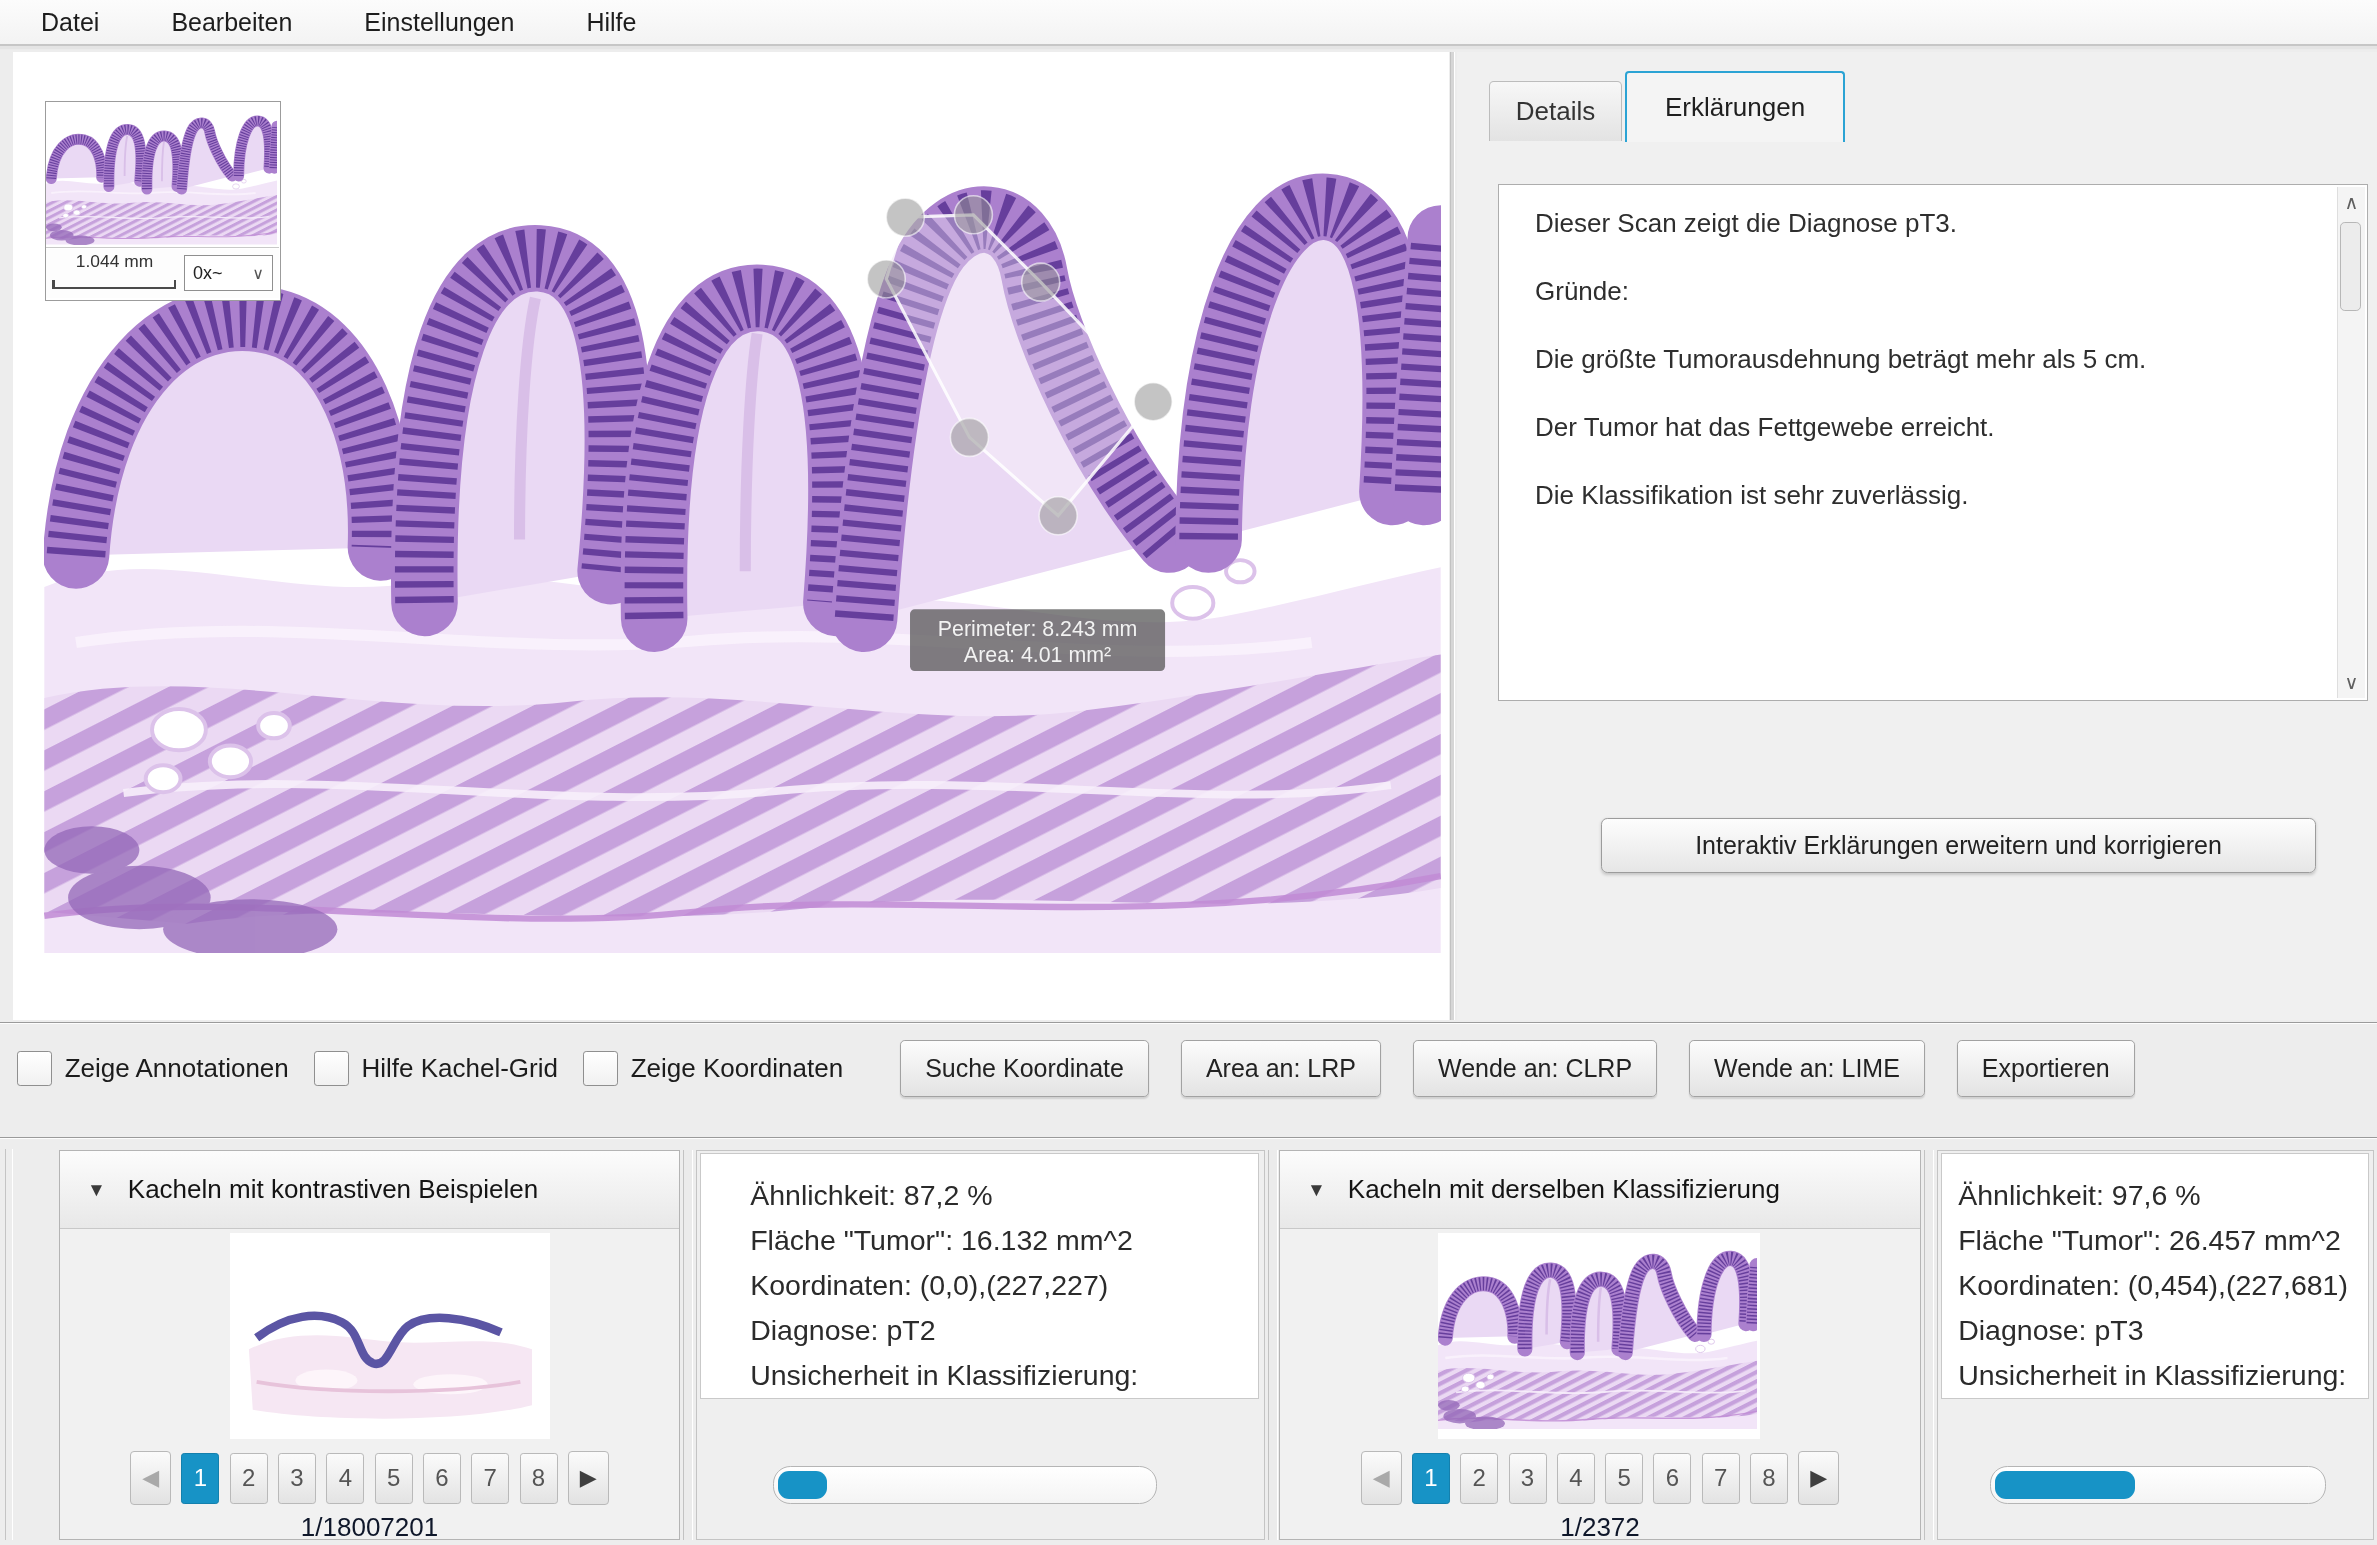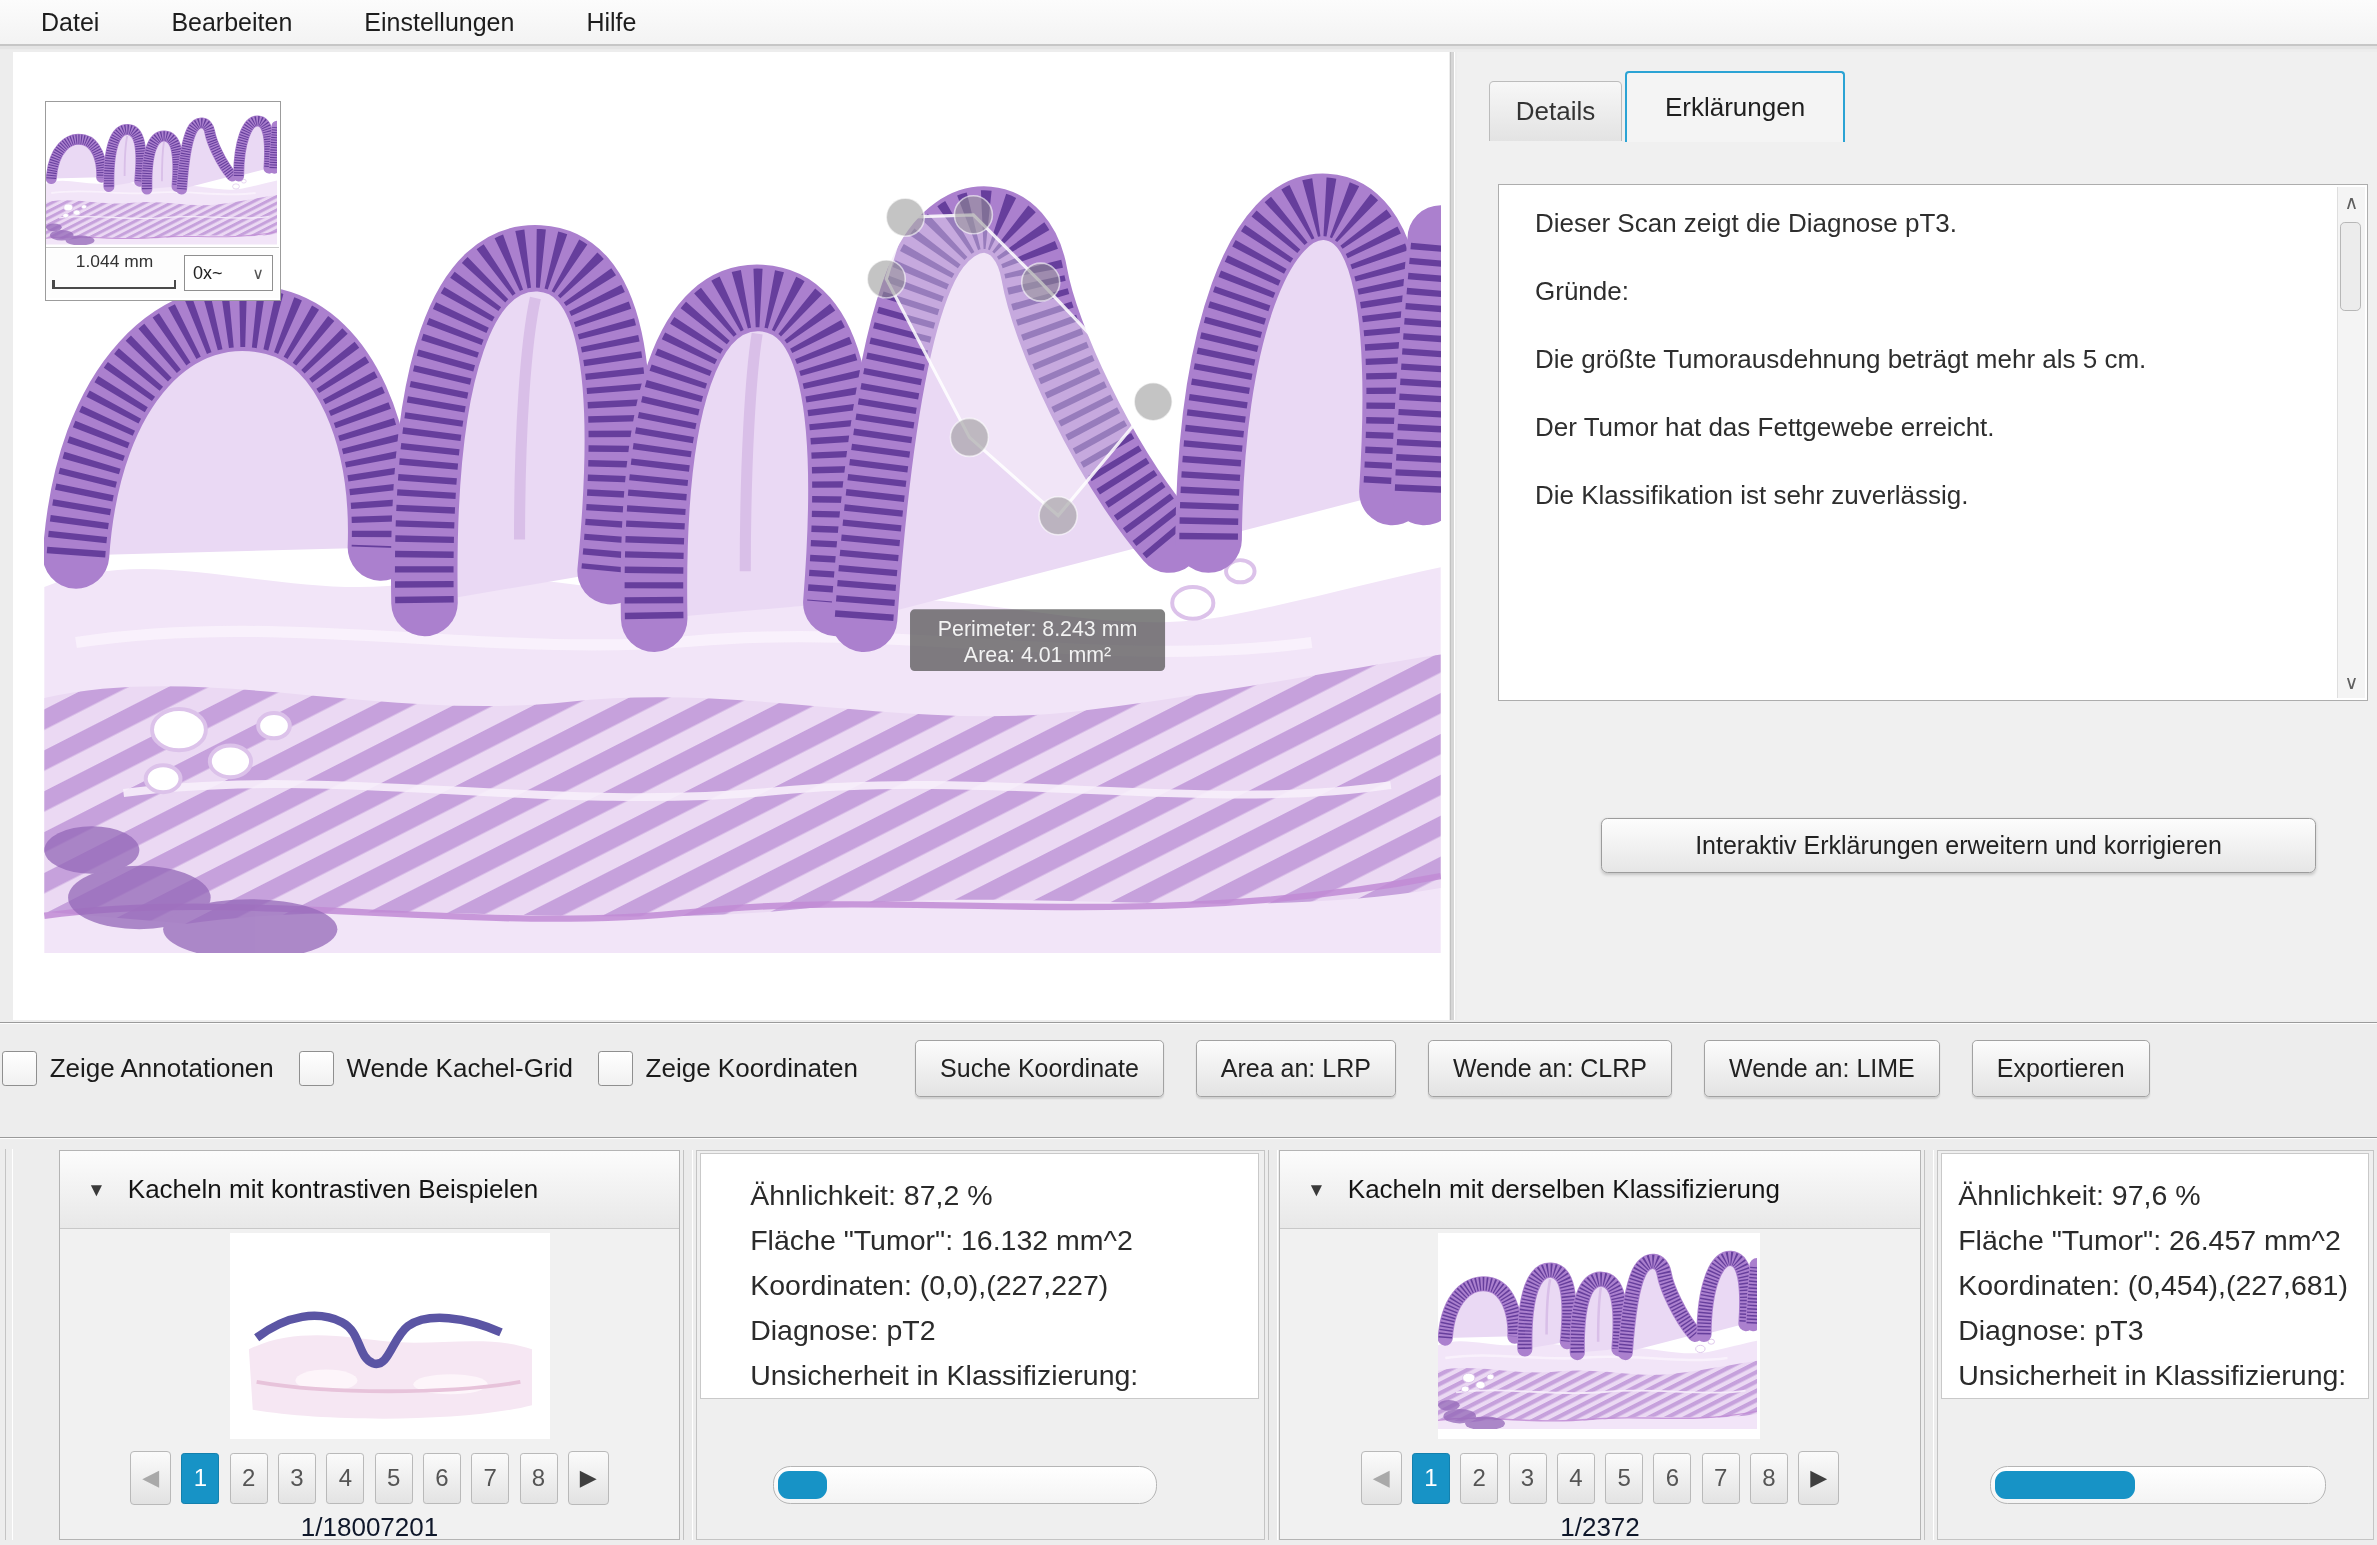--- a/index.html
+++ b/index.html
@@ -68,21 +68,21 @@
     font-size:25px; color:#222; display:flex; align-items:center; justify-content:center;
     box-shadow:0 1.6px 3.2px rgba(0,0,0,0.18); font-family:"Liberation Sans",sans-serif; }
 
   
   .hsep { position:absolute; left:0; width:2377px; height:2.4px; background:#9a9a9a;
     border-bottom:1.6px solid #fdfdfd; }
   .hsep1 { top:1022px; } .hsep2 { top:1137px; }
 
   
   .toolbar { position:absolute; left:0; top:1030px; width:2377px; height:76px;
-    display:flex; align-items:center; padding-left:2px; }
+    display:flex; align-items:center; padding-left:17px; }
   .checkbox { width:35px; height:35px; background:linear-gradient(#ffffff,#f1f1f1);
     border:1.6px solid #8f8f8f; border-radius:3.2px; flex:none; }
   .cb-label { font-size:26px; color:#1c1c1c; margin-left:12.7px; margin-right:25px; white-space:nowrap; }
   .tb-btn { height:57px; padding:0 24px; margin-left:32px; white-space:nowrap;
     background:linear-gradient(#fcfcfc,#e3e3e3); border:1.6px solid #a2a2a2; border-radius:4.8px;
     font-size:25px; color:#222; display:flex; align-items:center;
     box-shadow:0 1.6px 1.6px rgba(0,0,0,0.12); font-family:"Liberation Sans",sans-serif; }
 
   
   .bottom { position:absolute; left:0; top:1144px; width:2377px; height:402px; background:#ededed; }
@@ -262,21 +262,21 @@
 
     <button class="action-btn">Interaktiv Erklärungen erweitern und korrigieren</button>
   </div>
 
   <div class="hsep hsep1"></div>
 
   <div class="toolbar">
     <span class="checkbox"></span>
     <span class="cb-label">Zeige Annotationen</span>
     <span class="checkbox"></span>
-    <span class="cb-label">Wende Kachel-Grid</span>
+    <span class="cb-label">Hilfe Kachel-Grid</span>
     <span class="checkbox"></span>
     <span class="cb-label">Zeige Koordinaten</span>
     <button class="tb-btn">Suche Koordinate</button>
     <button class="tb-btn">Area an: LRP</button>
     <button class="tb-btn">Wende an: CLRP</button>
     <button class="tb-btn">Wende an: LIME</button>
     <button class="tb-btn">Exportieren</button>
   </div>
 
   <div class="hsep hsep2"></div>

